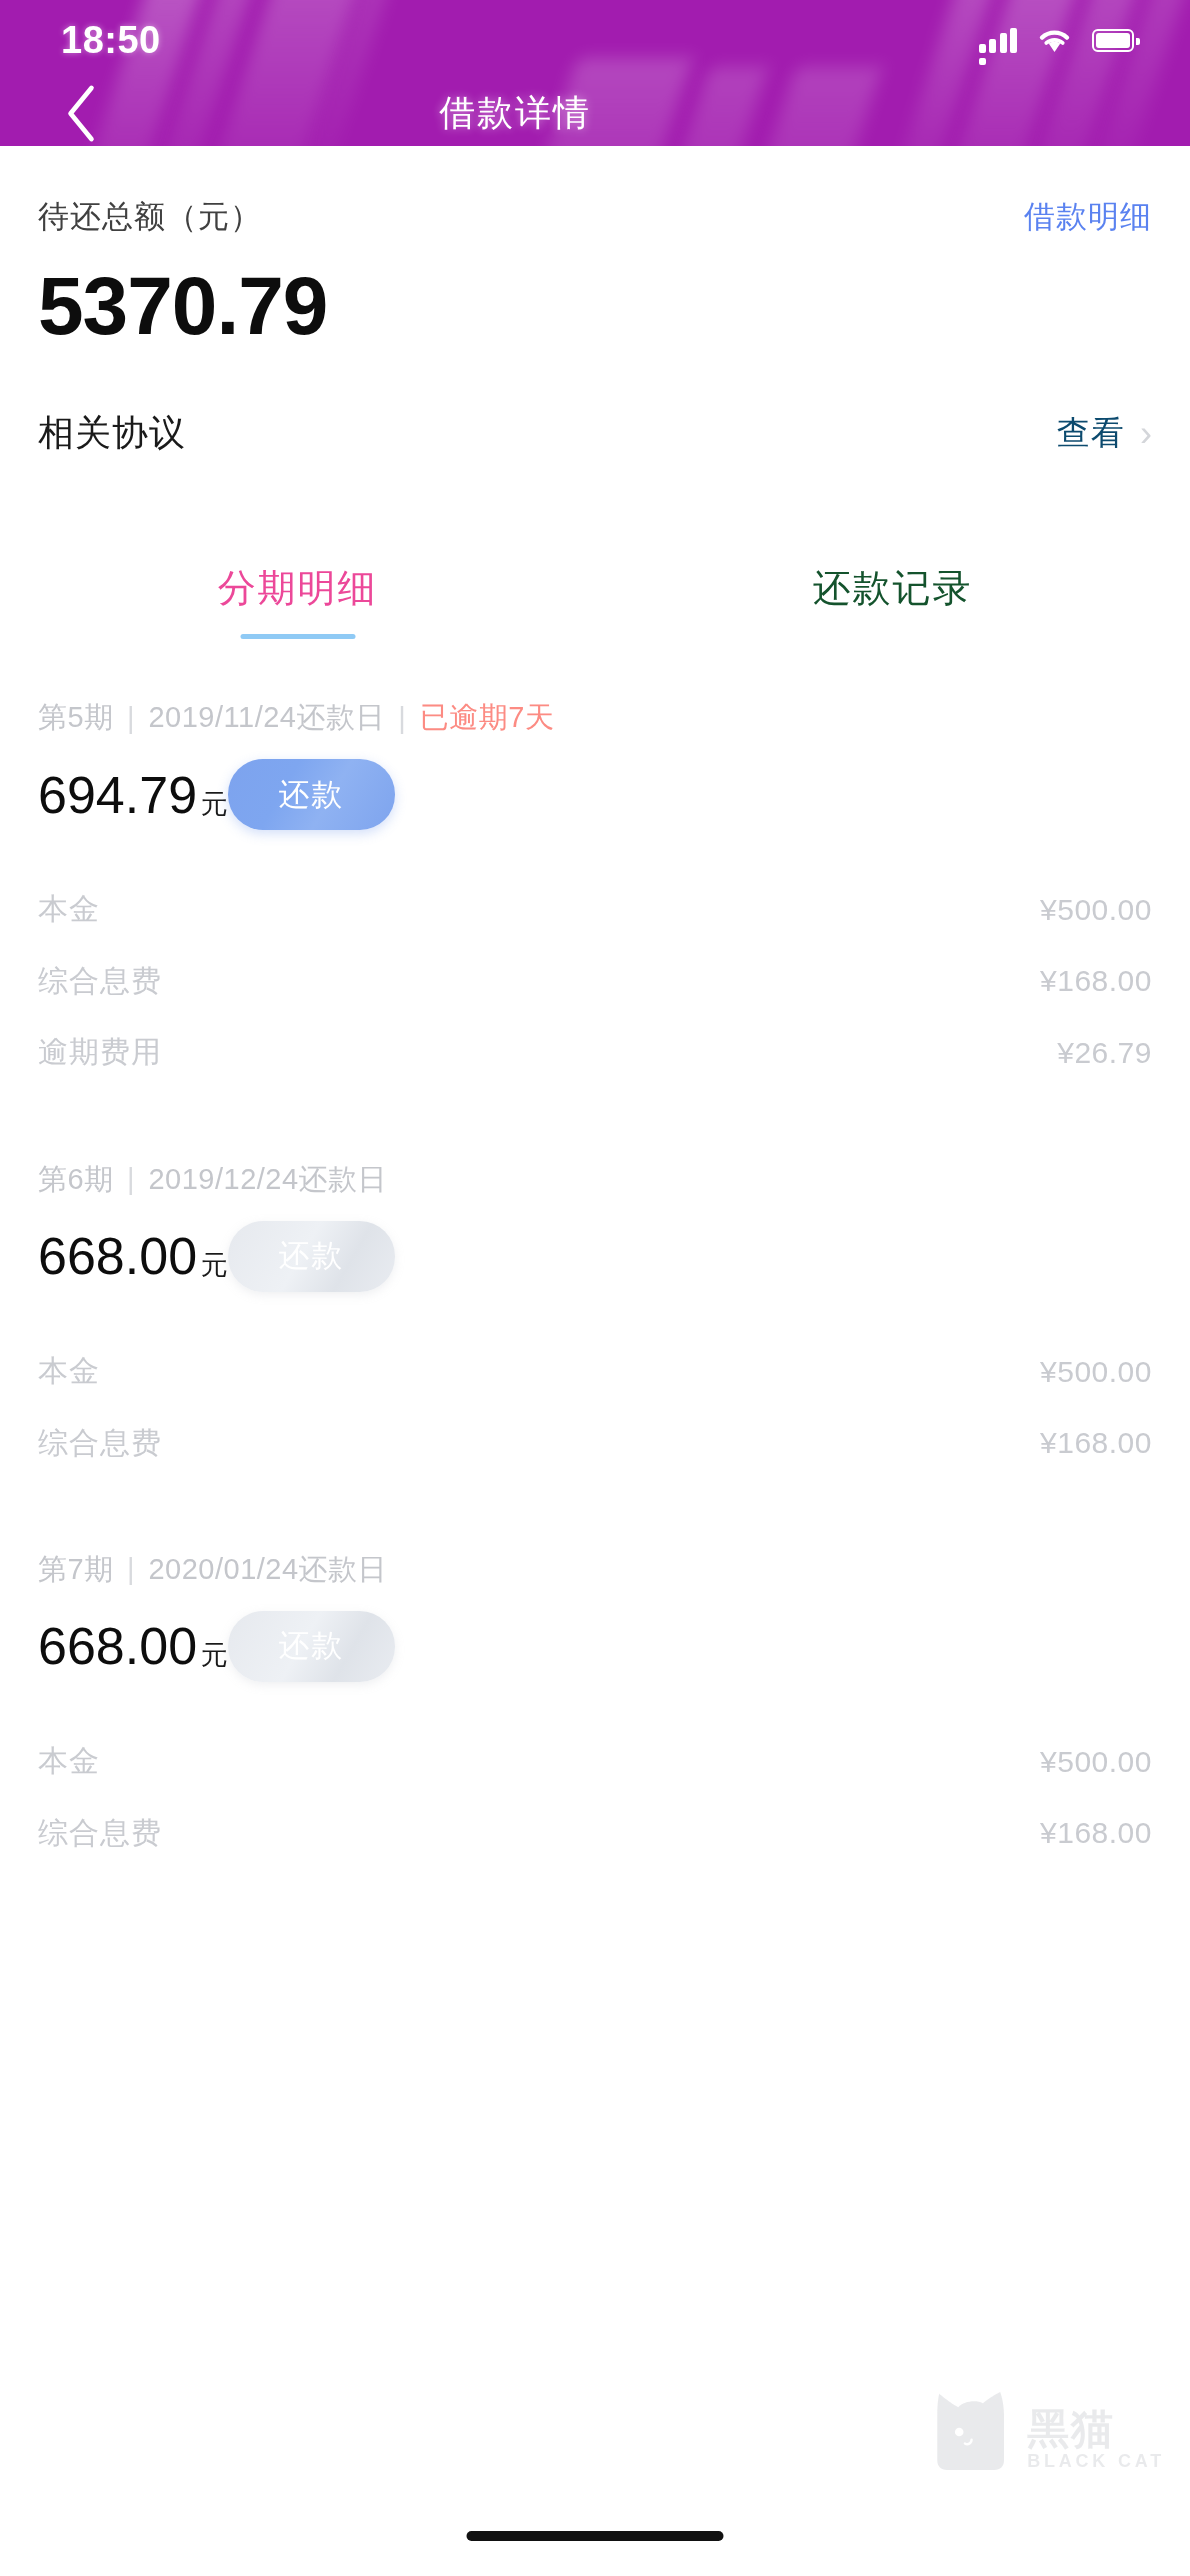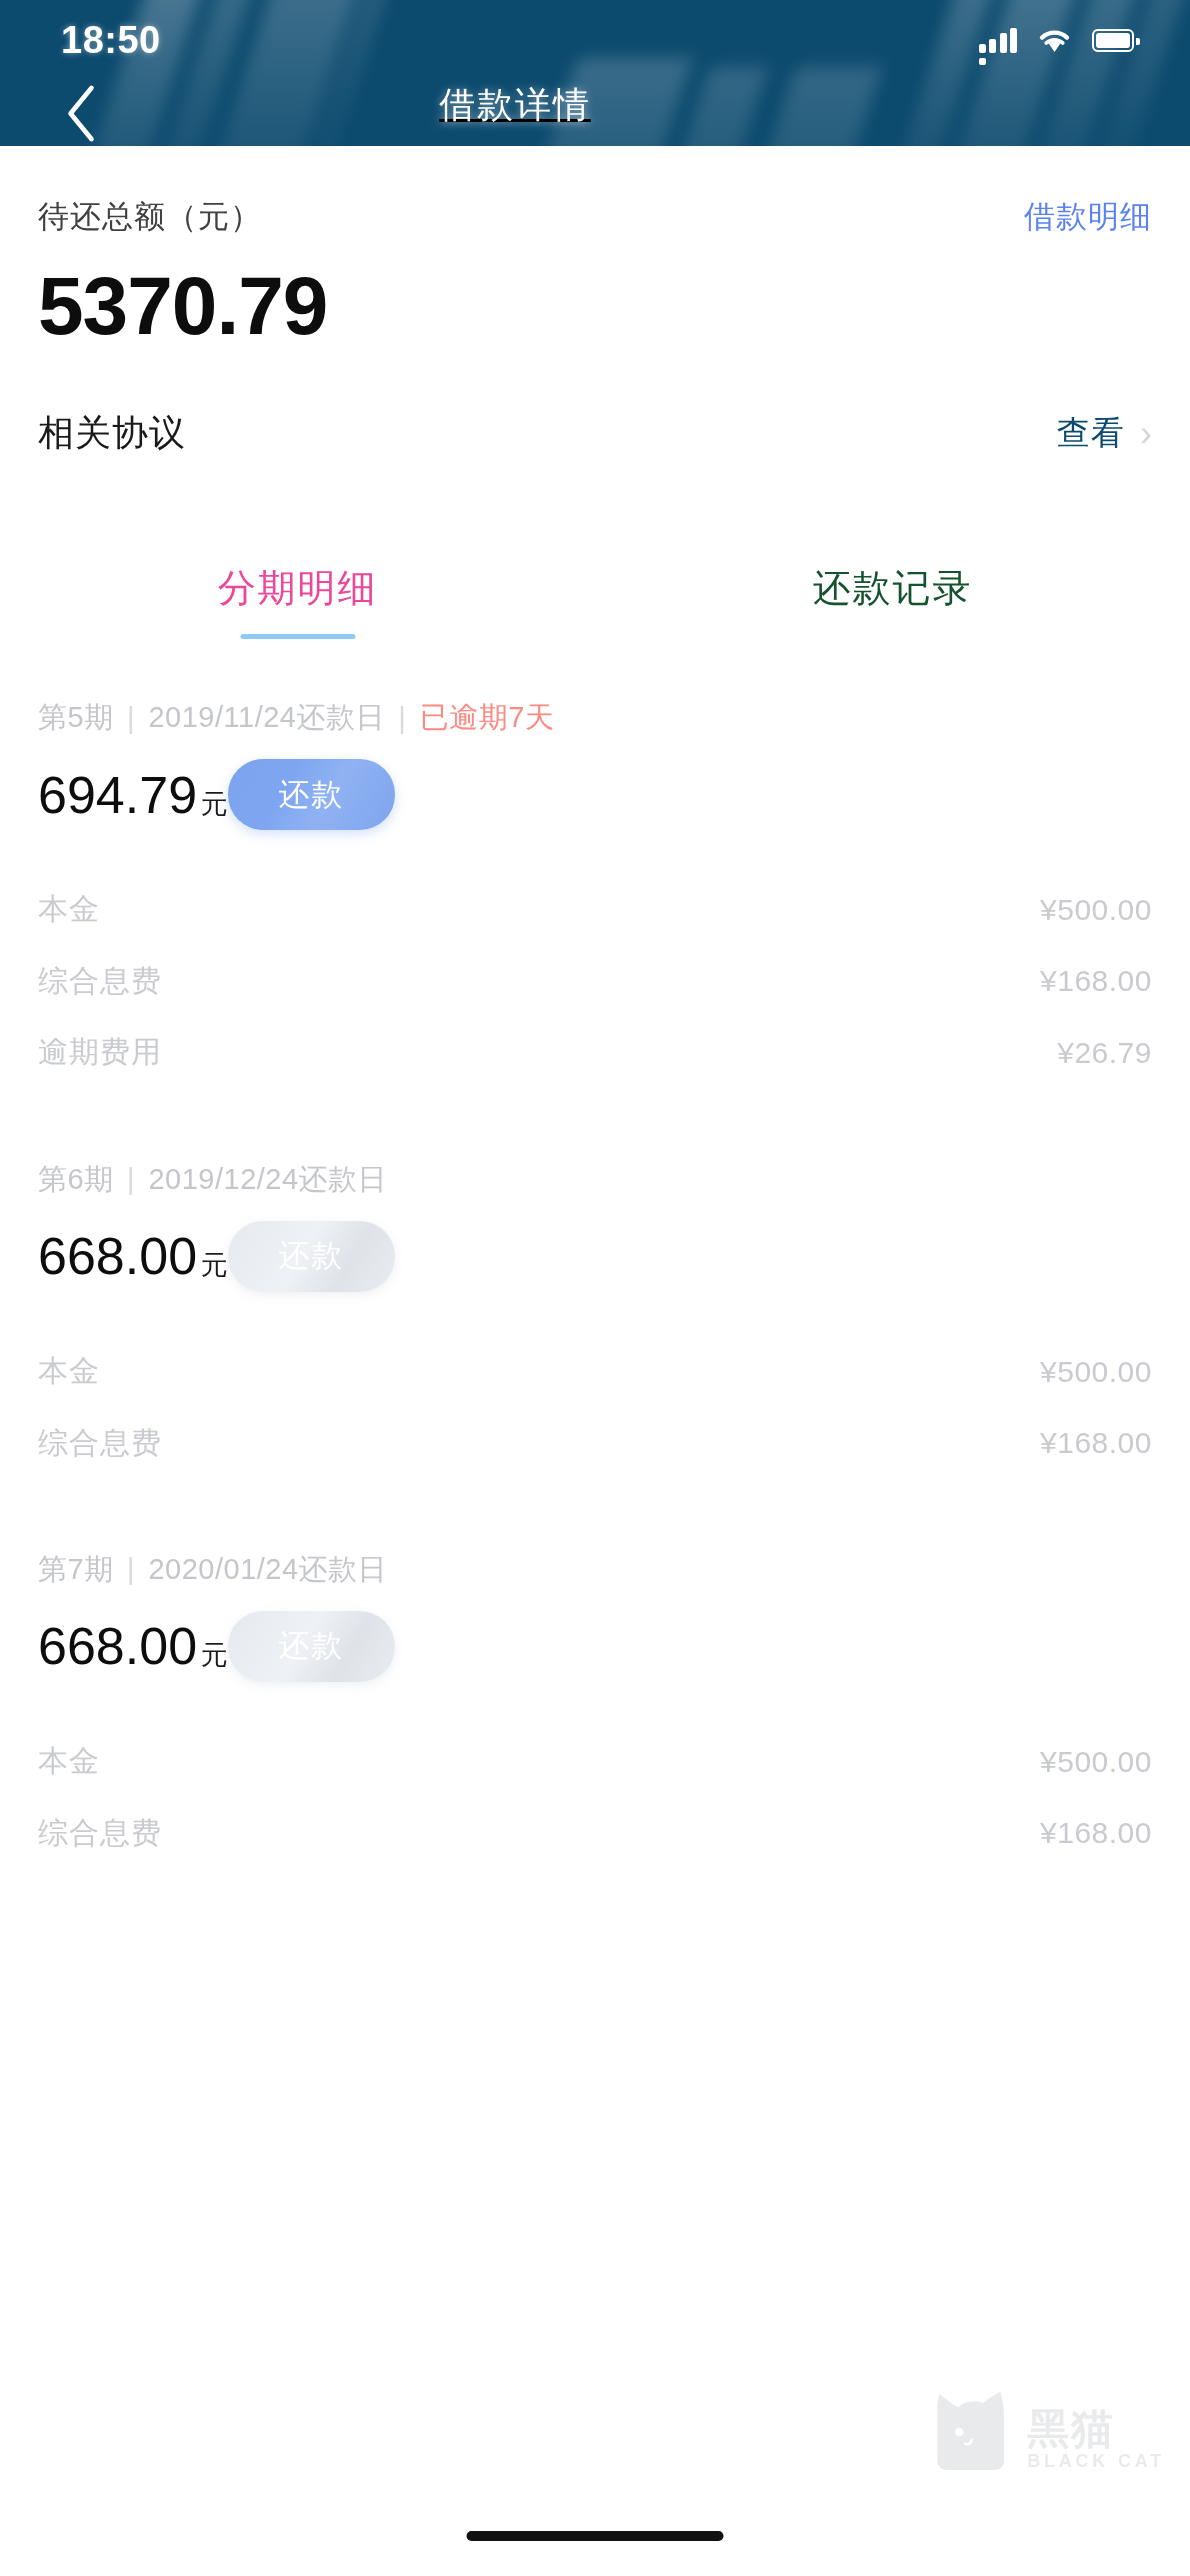--- a/index.html
+++ b/index.html
@@ -8,21 +8,21 @@
     background:#ffffff;
     font-family:"Liberation Sans","DejaVu Sans",sans-serif;
     overflow:hidden;
   }
   #app { position:relative; width:1190px; height:2576px; background:#fff; }
 
   
   .header {
     position:relative;
     width:1190px; height:146px;
-    background:#0c4a6e;
+    background:#a21caf;
     overflow:hidden;
   }
   
   .glare {
     position:absolute; top:-57px; pointer-events:none;
     background:linear-gradient(to bottom, rgba(255,255,255,0.55), rgba(255,255,255,0.0));
     transform:skewX(-18deg);
     filter:blur(8.6px);
   }
   .g1 { left:115px;  width:56px;  height:288px; opacity:.55; }
@@ -68,21 +68,21 @@
     content:""; position:absolute; left:1.9px; top:1.9px; right:1.9px; bottom:1.9px;
     background:#fff; border-radius:2.9px;
   }
   .batt::after{
     content:""; position:absolute; right:-7.7px; top:6.7px;
     width:3.8px; height:7.7px; background:#fff; border-radius:0 1.9px 1.9px 0;
   }
 
   .navbar {
     position:absolute; top:81px; left:0; width:1030px; height:65px;
-    display:flex; z-index:3;text-decoration:underline;
+    display:flex; align-items:center; z-index:3;
   }
   .back-btn {
     position:absolute; left:42px; top:-5.7px;
     width:77px; height:77px; display:flex; align-items:center; justify-content:center;
   }
   .nav-title {
     width:100%; text-align:center;
     color:#ffffff; font-size:36px; letter-spacing:1.9px;
     text-shadow:0 0 9.6px rgba(255,255,255,.55);
   }

